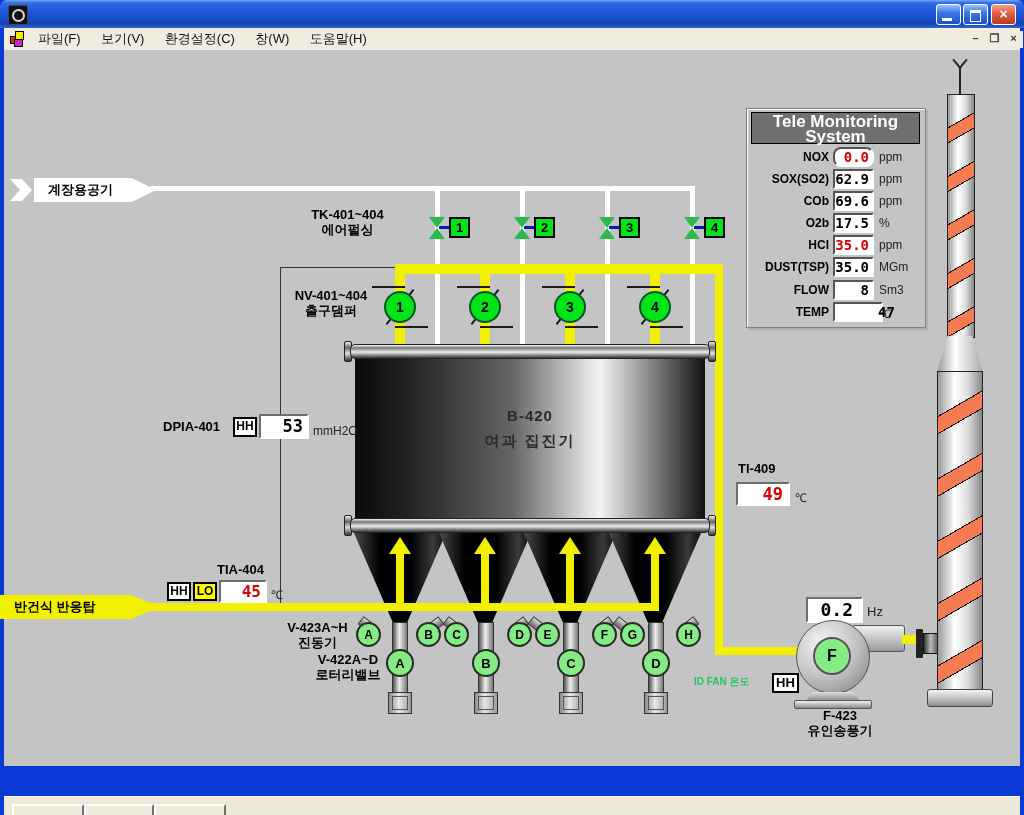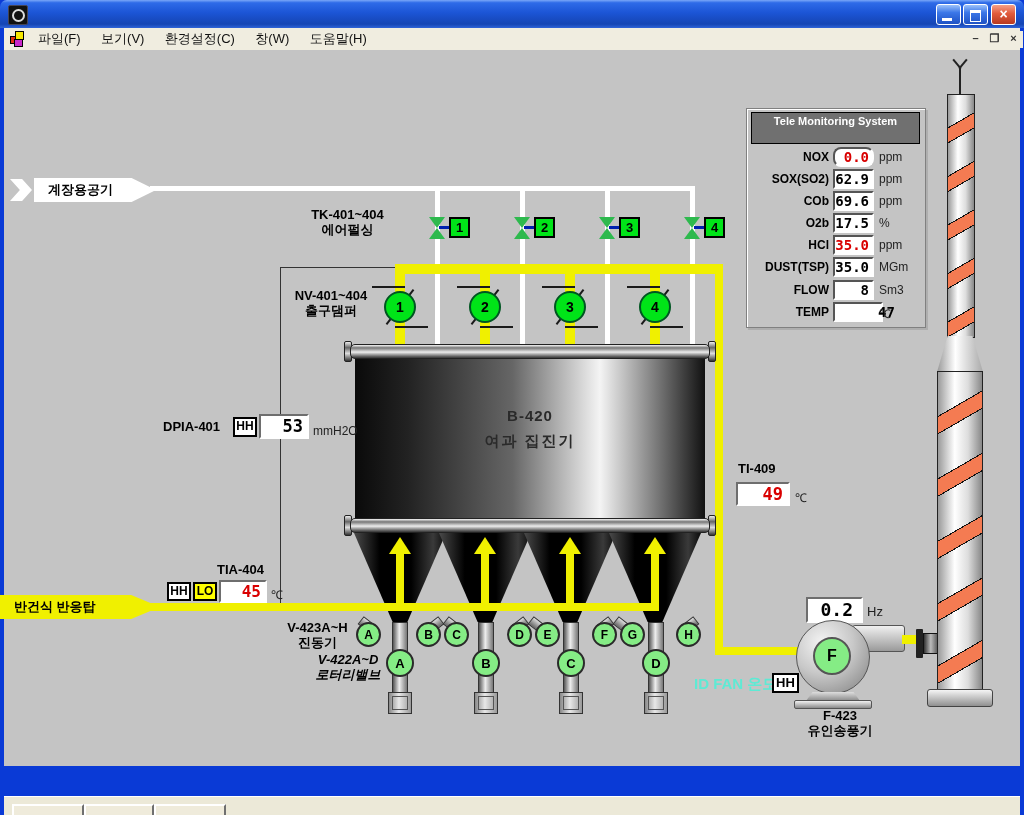--- a/index.html
+++ b/index.html
@@ -44,25 +44,25 @@
   .pipebar{background:linear-gradient(180deg,#F8F8F8 0%,#777 22%,#EDEDED 55%,#444 95%);border:1px solid #222;border-radius:5px;box-sizing:border-box;}
   .pipecap{background:linear-gradient(180deg,#EEE,#666 30%,#DDD 60%,#333);border:1px solid #222;border-radius:2px;box-sizing:border-box;}
   .hopper{background:linear-gradient(90deg,#4a4a4a,#000 28%,#000 62%,#3a3a3a 86%,#0a0a0a);}
   .neck{background:linear-gradient(90deg,#555,#EEE 45%,#777);border:1px solid #333;box-sizing:border-box;}
   .outlet{background:linear-gradient(90deg,#888,#E8E8E8 45%,#999);border:1px solid #333;box-sizing:border-box;}
   .outlet i{position:absolute;left:3px;top:3px;right:3px;bottom:3px;border:1px solid #555;}
   .stub{background:linear-gradient(180deg,#ddd,#666);border:1px solid #333;}
   .stripes{position:absolute;left:0;top:0;right:0;bottom:0;}
   .stack-body{background:linear-gradient(90deg,#9a9a9a,#fff 38%,#ddd 68%,#888);border:1px solid #222;box-sizing:border-box;}
   #tele-panel{border:1px solid #808080;box-shadow:inset 1px 1px 0 #fff,2px 2px 0 #aeaeae;}
-  #tele-head{background:#707070;border:1px solid #000;color:#fff;font-weight:bold;font-size:11px;text-align:center;line-height:15px;padding-top:1px;box-sizing:border-box;}
+  #tele-head{background:#707070;border:1px solid #000;color:#fff;font-weight:bold;font-size:17px;text-align:center;line-height:15px;padding-top:1px;box-sizing:border-box;}
   .tele-lbl{font-weight:bold;font-size:12px;color:#000;text-align:right;white-space:nowrap;}
   .tele-box{background:#fff;border-style:solid;border-width:2px;border-color:#555 #fff #fff #555;box-sizing:border-box;text-align:right;padding-right:3px;font-family:"DejaVu Sans Mono",monospace;font-weight:bold;font-size:14px;line-height:16px;color:#000;}
   .tele-box.red{color:#D90000;}
-  .redlbl{color:#5eead4;font-weight:bold;font-size:15px;white-space:nowrap;}
+  .redlbl{color:#22c55e;font-weight:bold;font-size:10px;white-space:nowrap;}
   .fan-volute{background:radial-gradient(circle at 35% 30%,#F4F4F4,#C8C8C8 45%,#7d7d7d);border:1px solid #555;border-radius:50%;box-sizing:border-box;}
   .scroll{background:linear-gradient(180deg,#F0F0F0,#9a9a9a);border:1px solid #555;border-radius:3px;box-sizing:border-box;}
   .banner{clip-path:polygon(0 0,82% 0,100% 50%,82% 100%,0 100%,8% 50%);font-weight:bold;font-size:13px;}
 </style>
 </head>
 <body>
 
 <div id="win">
 
   <div id="titlebar" class="abs">
@@ -244,21 +244,21 @@
 
   <div class="abs pcirc" style="left:386px;top:649px;width:28px;height:28px;font-size:13px;line-height:25px;">A</div>
   <div class="abs pcirc" style="left:472px;top:649px;width:28px;height:28px;font-size:13px;line-height:25px;">B</div>
   <div class="abs pcirc" style="left:557px;top:649px;width:28px;height:28px;font-size:13px;line-height:25px;">C</div>
   <div class="abs pcirc" style="left:642px;top:649px;width:28px;height:28px;font-size:13px;line-height:25px;">D</div>
 
   <div class="abs lbl2" style="left:280px;top:620px;width:75px;">
     <div>V-423A~H</div>
     <div>진동기</div>
   </div>
-  <div class="abs lbl2" style="left:308px;top:652px;width:80px;font-style:italic;">
+  <div class="abs lbl2" style="left:308px;top:652px;width:80px;">
     <div>V-422A~D</div>
     <div>로터리밸브</div>
   </div>
 
   <div class="abs lbl" style="left:163px;top:419px;">DPIA-401</div>
   <div class="abs alarmbox" style="left:233px;top:417px;width:24px;height:20px;">HH</div>
   <div class="abs valbox" style="left:259px;top:414px;width:50px;height:25px;font-size:17px;line-height:21px;padding-right:4px;">53</div>
   <div class="abs unit" style="left:313px;top:424px;">mmH2O</div>
 
   <div class="abs lbl" style="left:217px;top:562px;">TIA-404</div>

